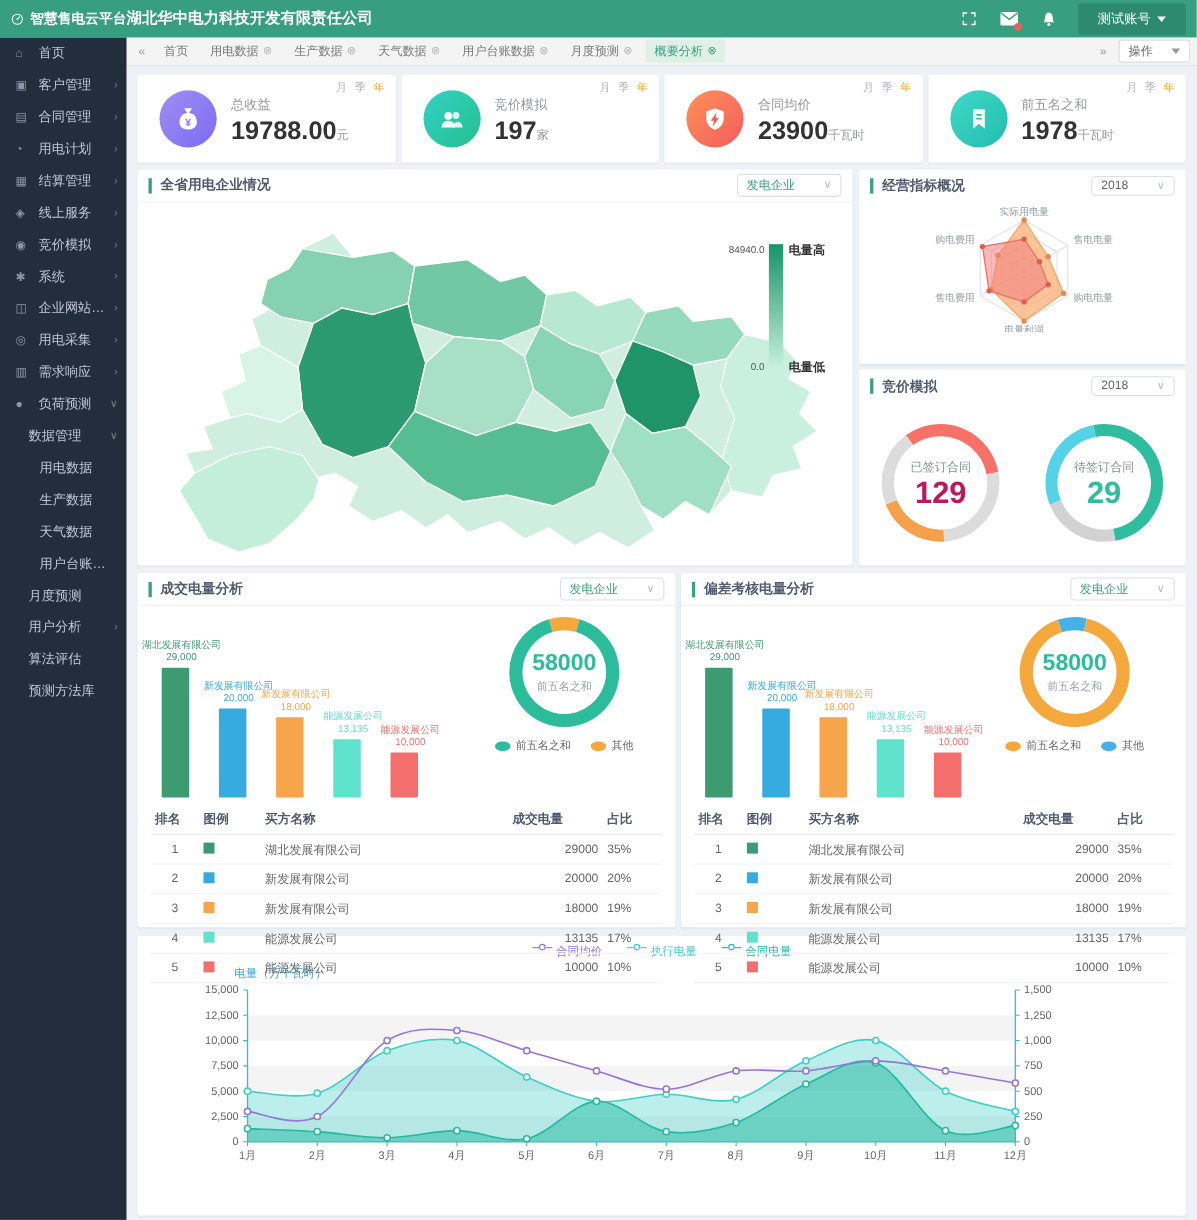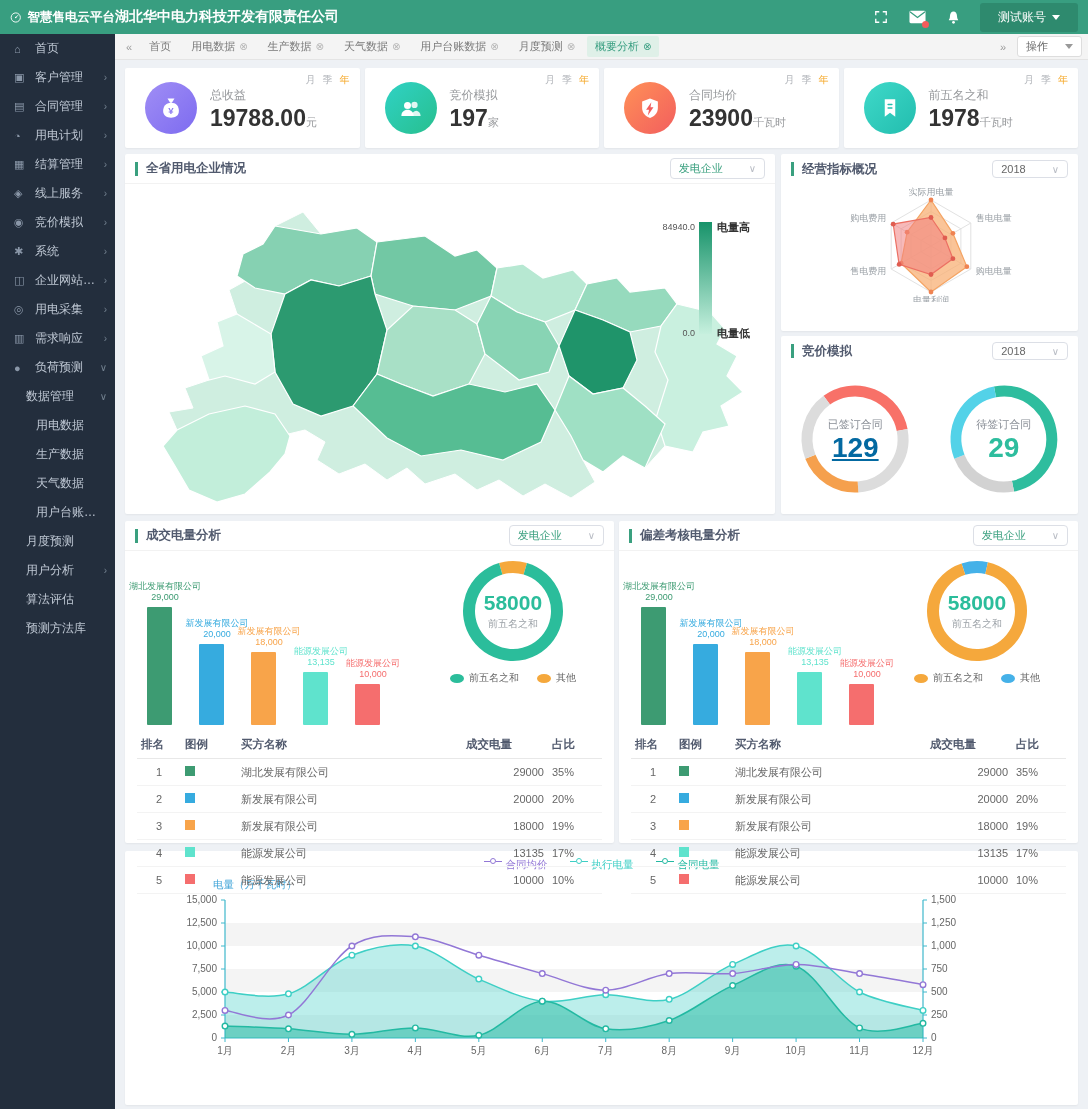--- a/index.html
+++ b/index.html
@@ -452,21 +452,21 @@
           </span>
         </div>
         <div class="contract-body" id="contractBody">
             <div class="donut-wrap"><svg viewBox="0 0 118 118" width="118" height="118">
                 <path d="M30.79 20.17 A48 48 0 0 1 106.15 50.01" fill="none" stroke="#f87168" stroke-width="11"></path>
                 <path d="M106.15 50.01 A48 48 0 0 1 62.01 106.91" fill="none" stroke="#dcdcdc" stroke-width="11"></path>
                 <path d="M62.01 106.91 A48 48 0 0 1 14.37 76.67" fill="none" stroke="#f5a04d" stroke-width="11"></path>
                 <path d="M14.37 76.67 A48 48 0 0 1 30.79 20.17" fill="none" stroke="#dcdcdc" stroke-width="11"></path>
               </svg><div class="donut-center">
                 <div class="dc-label">已签订合同</div>
-                <div class="dc-value" style="color: #0369a1; text-decoration: underline;">129</div>
+                <div class="dc-value" style="color: #be185d;">129</div>
               </div></div>
             <div class="donut-wrap"><svg viewBox="0 0 118 118" width="118" height="118">
                 <path d="M50.01 11.85 A48 48 0 0 1 67.99 106.15" fill="none" stroke="#2ebd9e" stroke-width="11"></path>
                 <path d="M67.99 106.15 A48 48 0 0 1 14.37 76.67" fill="none" stroke="#d2d2d2" stroke-width="11"></path>
                 <path d="M14.37 76.67 A48 48 0 0 1 50.01 11.85" fill="none" stroke="#53d2e8" stroke-width="11"></path>
               </svg><div class="donut-center">
                 <div class="dc-label">待签订合同</div>
                 <div class="dc-value" style="color: rgb(46, 189, 158);">29</div>
               </div></div>
           </div>

